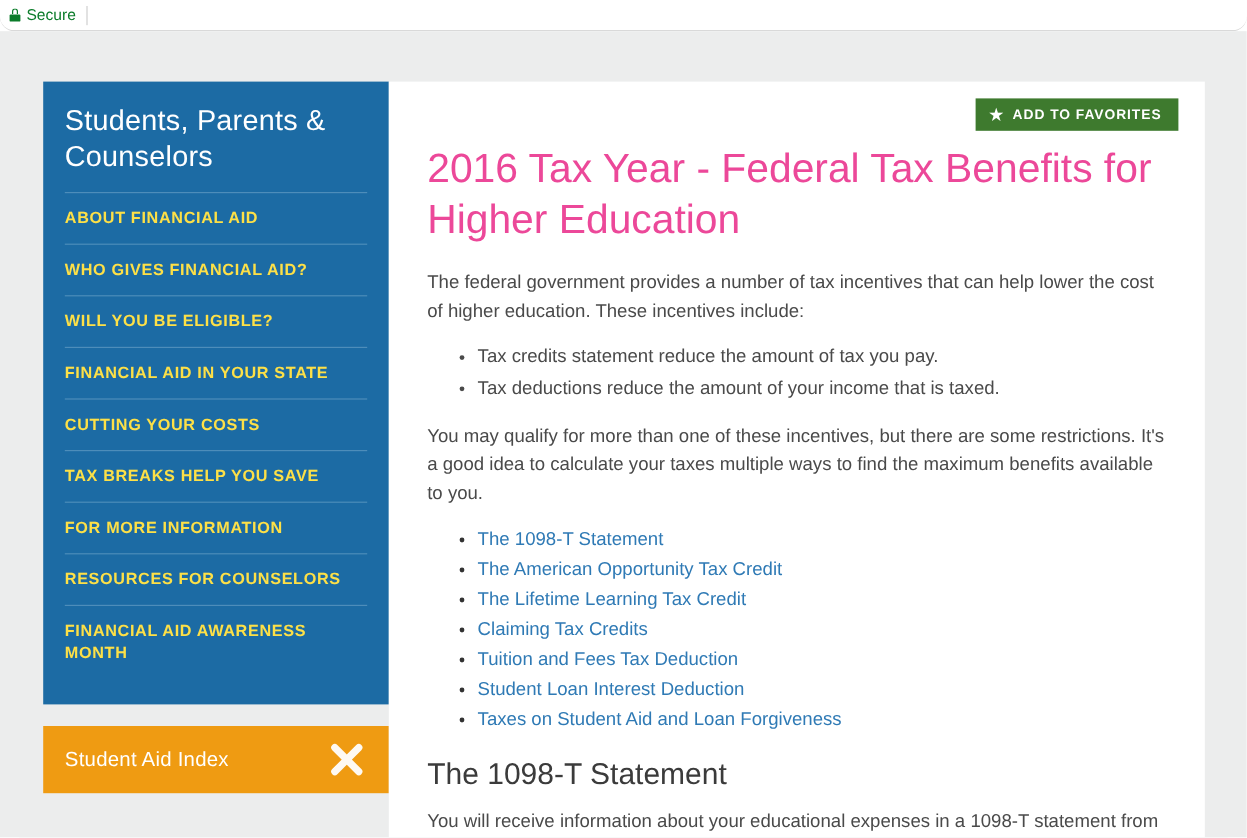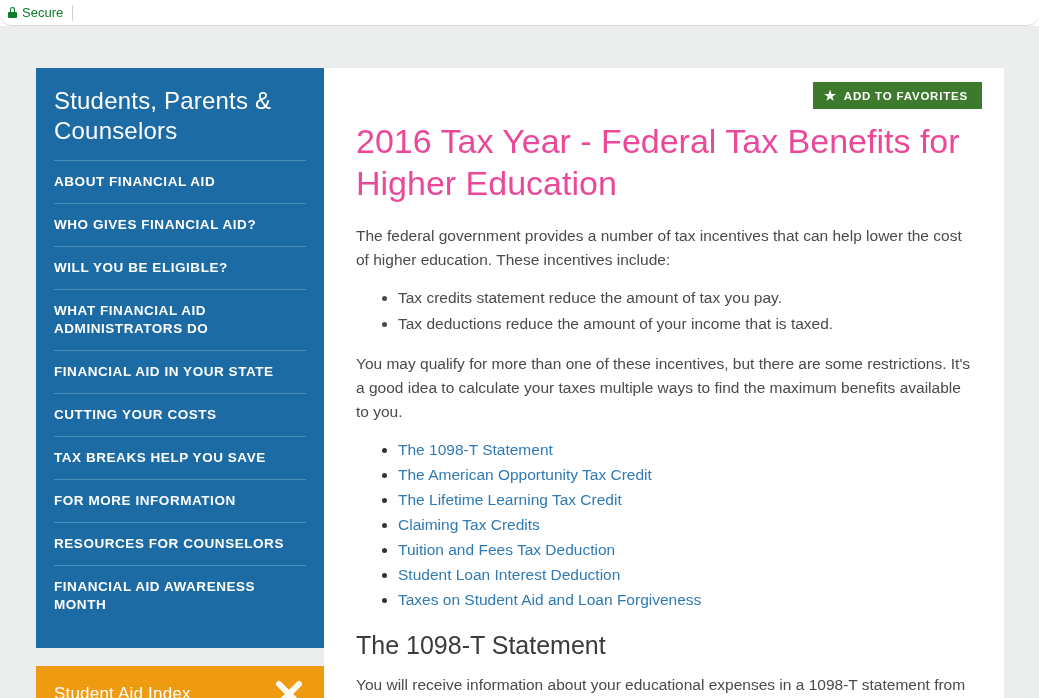--- a/index.html
+++ b/index.html
@@ -110,21 +110,21 @@
   .side-title {
     color: #ffffff;
     font-size: 24px;
     line-height: 30px;
     font-weight: normal;
     margin: 0 0 14px 0;
     letter-spacing: .2px;
   }
   .side-link {
     display: block;
-    color: #ffffff;
+    color: #fde047;
     font-size: 13.5px;
     font-weight: bold;
     line-height: 18px;
     letter-spacing: .55px;
     padding: 12px 0 12px 0;
     border-top: 1px solid #4d8dba;
     text-decoration: none;
     cursor: pointer;
   }
   .side-link:first-of-type { border-top: 1px solid #4d8dba; }
@@ -239,21 +239,20 @@
 <div class="viewport">
   <div class="page">
     <div class="content-wrap">
 
       <div class="sidebar">
         <div class="side-nav">
           <h2 class="side-title">Students, Parents &amp; Counselors</h2>
           <a class="side-link">ABOUT FINANCIAL AID</a>
           <a class="side-link">WHO GIVES FINANCIAL AID?</a>
           <a class="side-link">WILL YOU BE ELIGIBLE?</a>
-          <a class="side-link">WHAT FINANCIAL AID ADMINISTRATORS DO</a>
           <a class="side-link">FINANCIAL AID IN YOUR STATE</a>
           <a class="side-link">CUTTING YOUR COSTS</a>
           <a class="side-link">TAX BREAKS HELP YOU SAVE</a>
           <a class="side-link">FOR MORE INFORMATION</a>
           <a class="side-link">RESOURCES FOR COUNSELORS</a>
           <a class="side-link">FINANCIAL AID AWARENESS MONTH</a>
         </div>
 
         <div class="promo orange">
           <span class="promo-label">Student Aid Index</span>

